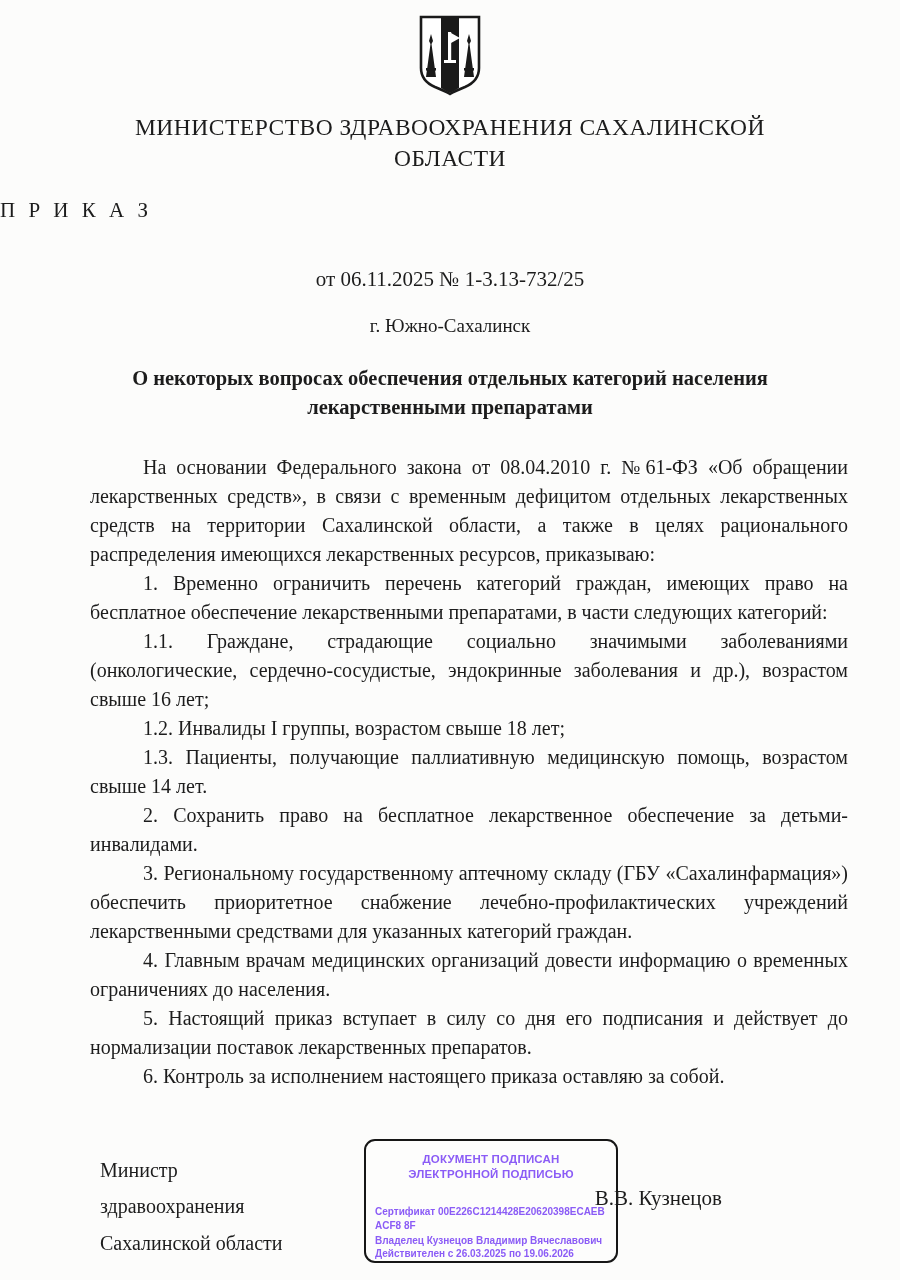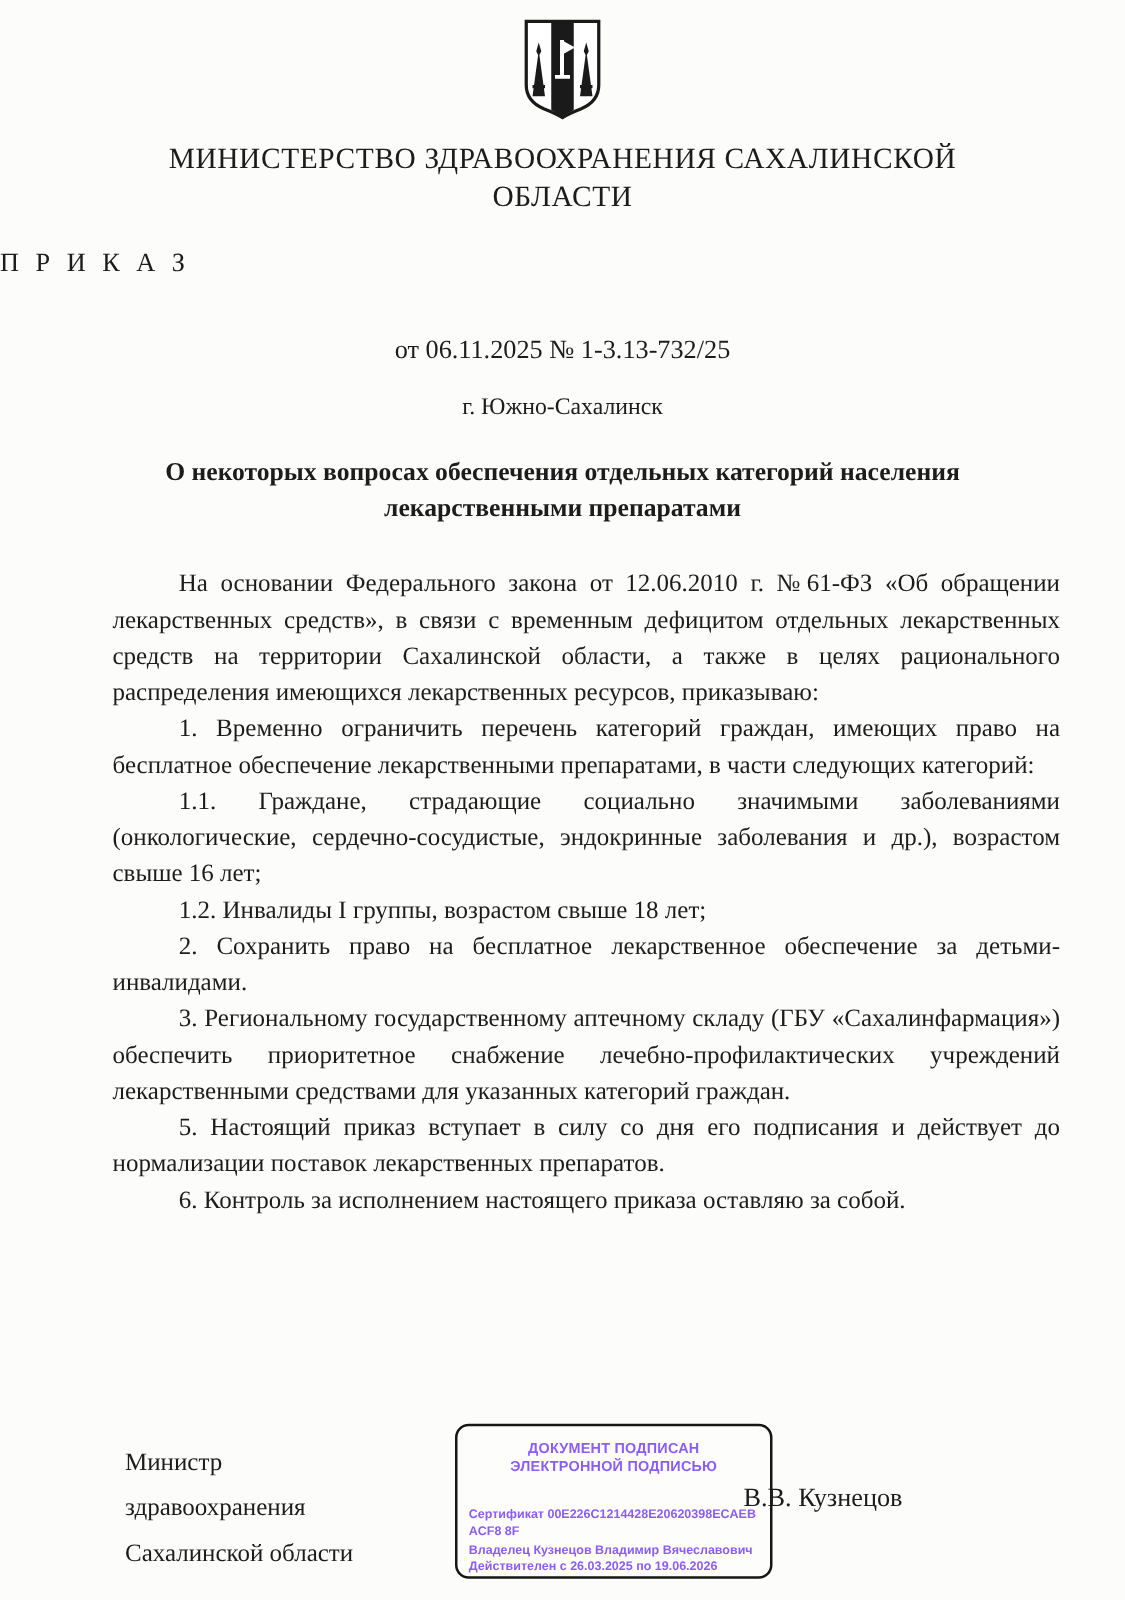--- a/index.html
+++ b/index.html
@@ -87,26 +87,28 @@
 
   <div class="doc-type">П Р И К А З</div>
 
   <div class="date-line">от 06.11.2025 № 1-3.13-732/25</div>
 
   <div class="city">г. Южно-Сахалинск</div>
 
   <div class="subject">О некоторых вопросах обеспечения отдельных категорий населения лекарственными препаратами</div>
 
   <div class="body-text">
-    <p>На основании Федерального закона от 12.06.2010 г. №61-ФЗ «Об обращении лекарственных средств», в связи с временным дефицитом отдельных лекарственных средств на территории Сахалинской области, а также в целях рационального распределения имеющихся лекарственных ресурсов, приказываю:</p>
+    <p>На основании Федерального закона от 08.04.2010 г. №61-ФЗ «Об обращении лекарственных средств», в связи с временным дефицитом отдельных лекарственных средств на территории Сахалинской области, а также в целях рационального распределения имеющихся лекарственных ресурсов, приказываю:</p>
     <p>1. Временно ограничить перечень категорий граждан, имеющих право на бесплатное обеспечение лекарственными препаратами, в части следующих категорий:</p>
     <p>1.1. Граждане, страдающие социально значимыми заболеваниями (онкологические, сердечно-сосудистые, эндокринные заболевания и др.), возрастом свыше 16 лет;</p>
     <p>1.2. Инвалиды I группы, возрастом свыше 18 лет;</p>
+    <p>1.3. Пациенты, получающие паллиативную медицинскую помощь, возрастом свыше 14 лет.</p>
     <p>2. Сохранить право на бесплатное лекарственное обеспечение за детьми-инвалидами.</p>
     <p>3. Региональному государственному аптечному складу (ГБУ «Сахалинфармация») обеспечить приоритетное снабжение лечебно-профилактических учреждений лекарственными средствами для указанных категорий граждан.</p>
+    <p>4. Главным врачам медицинских организаций довести информацию о временных ограничениях до населения.</p>
     <p>5. Настоящий приказ вступает в силу со дня его подписания и действует до нормализации поставок лекарственных препаратов.</p>
     <p>6. Контроль за исполнением настоящего приказа оставляю за собой.</p>
   </div>
 
   <div class="sig-row">
 
     <div class="sig-post">Министр здравоохранения Сахалинской области</div>
 
     <div class="stamp">
       <div class="stamp-title">

